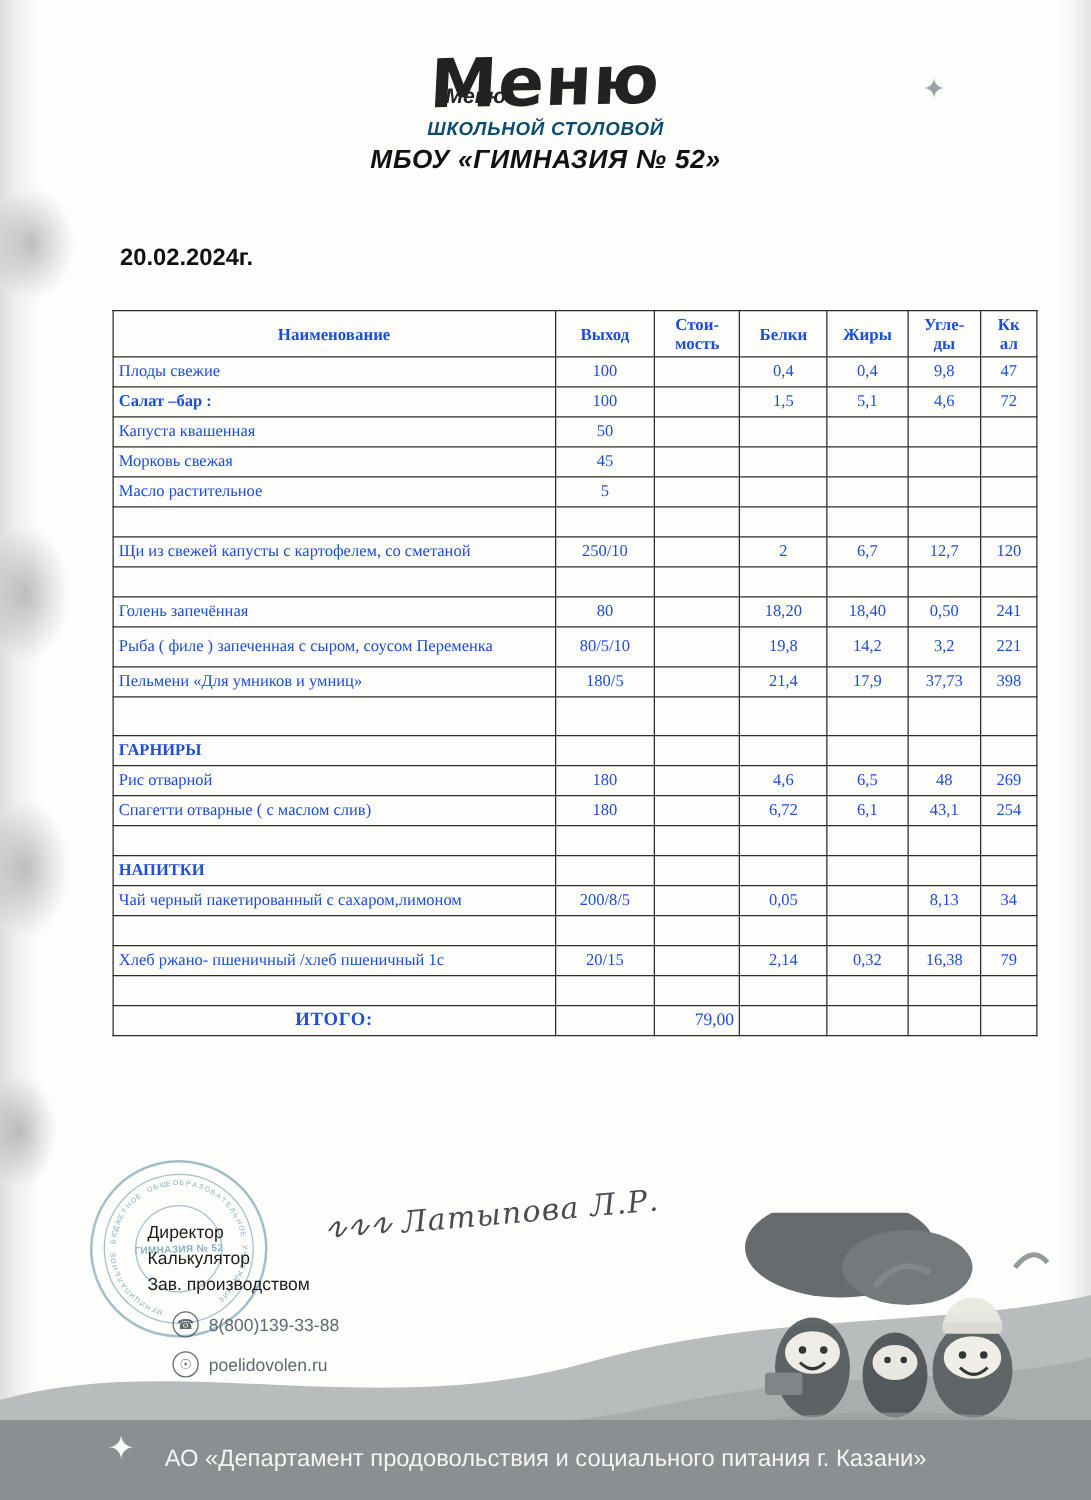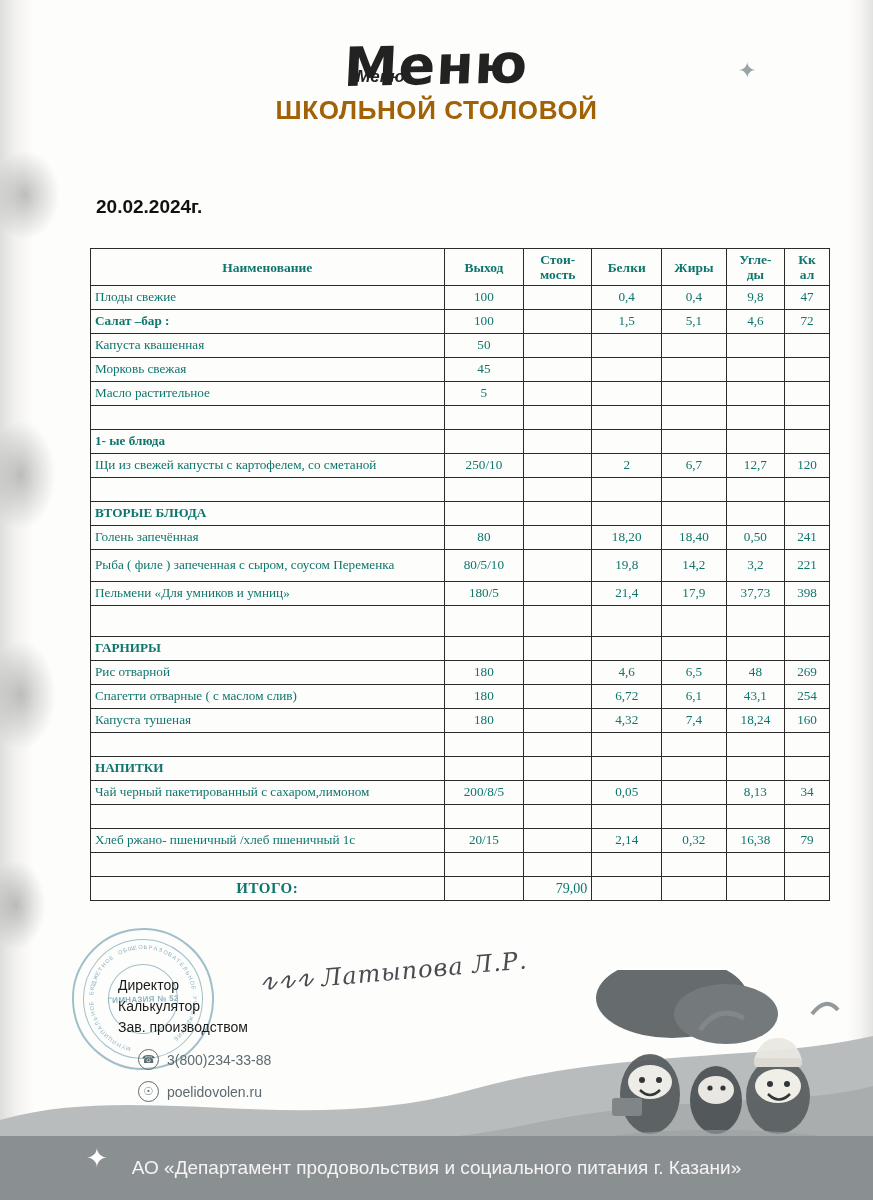--- a/index.html
+++ b/index.html
@@ -63,24 +63,25 @@
     font-weight: bold;
     font-style: italic;
     color: #222;
     margin-top: -24px;
     position: relative;
     left: -56px;
   }
   .title-line {
     font-family: "Liberation Sans", sans-serif;
     font-weight: bold;
-    font-size: 26px;
+    font-style: italic;
+    font-size: 15px;
     letter-spacing: .6px;
     margin-top: 8px;
-    color: #a16207;
+    color: #0c4a6e;
   }
   .title-line2 {
     font-family: "Liberation Sans", sans-serif;
     font-weight: bold;
     font-style: italic;
     font-size: 21px;
     letter-spacing: .6px;
     margin-top: 4px;
     color: #111;
   }
@@ -103,21 +104,21 @@
   .table-wrap {
     position: absolute;
     top: 248px;
     left: 90px;
     width: 740px;
   }
   table.menu {
     border-collapse: collapse;
     width: 100%;
     font-size: 13.2px;
-    color: #0f766e;
+    color: #1d4ed8;
   }
   table.menu th, table.menu td {
     border: 1px solid #2b2b2b;
     padding: 2px 4px;
     vertical-align: middle;
     height: 19px;
     line-height: 1.12;
   }
   table.menu th {
     font-weight: bold;
@@ -275,20 +276,21 @@
   <div class="scan-edge-right"></div>
   <div class="scan-blob" style="left:-10px; top:150px; width:70px; height:90px;"></div>
   <div class="scan-blob" style="left:-14px; top:420px; width:70px; height:110px;"></div>
   <div class="scan-blob" style="left:-14px; top:640px; width:70px; height:110px;"></div>
   <div class="scan-blob" style="left:-14px; top:860px; width:60px; height:90px;"></div>
 
   <div class="header">
     <div class="menu-word">Меню</div>
     <div class="menu-word-sub">Меню</div>
     <div class="title-line">ШКОЛЬНОЙ СТОЛОВОЙ</div>
+    <div class="title-line2">МБОУ «ГИМНАЗИЯ № 52»</div>
   </div>
 
   <div class="doc-date">20.02.2024г.</div>
 
   <div class="sparkle" style="left:738px; top:58px;">✦</div>
 
   <div class="table-wrap">
     <table class="menu">
       <colgroup>
         <col class="col-name">
@@ -368,54 +370,36 @@
           <tr class="spacer">
             <td></td>
             <td></td>
             <td></td>
             <td></td>
             <td></td>
             <td></td>
             <td></td>
           </tr>
           <tr>
-            <td class="name section-title indent">1-  ые блюда</td>
-            <td class="num"></td>
-            <td class="num"></td>
-            <td class="num"></td>
-            <td class="num"></td>
-            <td class="num"></td>
-            <td class="num"></td>
-          </tr>
-          <tr>
             <td class="name">Щи из свежей капусты с картофелем,  со сметаной</td>
             <td class="num">250/10</td>
             <td class="num"></td>
             <td class="num">2</td>
             <td class="num">6,7</td>
             <td class="num">12,7</td>
             <td class="num">120</td>
           </tr>
           <tr class="spacer">
             <td></td>
             <td></td>
             <td></td>
             <td></td>
             <td></td>
             <td></td>
             <td></td>
-          </tr>
-          <tr>
-            <td class="name section-title">ВТОРЫЕ БЛЮДА</td>
-            <td class="num"></td>
-            <td class="num"></td>
-            <td class="num"></td>
-            <td class="num"></td>
-            <td class="num"></td>
-            <td class="num"></td>
           </tr>
           <tr>
             <td class="name">Голень запечённая</td>
             <td class="num">80</td>
             <td class="num"></td>
             <td class="num">18,20</td>
             <td class="num">18,40</td>
             <td class="num">0,50</td>
             <td class="num">241</td>
           </tr>
@@ -465,29 +449,20 @@
             <td class="num">269</td>
           </tr>
           <tr>
             <td class="name">Спагетти отварные ( с маслом слив)</td>
             <td class="num">180</td>
             <td class="num"></td>
             <td class="num">6,72</td>
             <td class="num">6,1</td>
             <td class="num">43,1</td>
             <td class="num">254</td>
-          </tr>
-          <tr>
-            <td class="name">Капуста тушеная</td>
-            <td class="num">180</td>
-            <td class="num"></td>
-            <td class="num">4,32</td>
-            <td class="num">7,4</td>
-            <td class="num">18,24</td>
-            <td class="num">160</td>
           </tr>
           <tr class="spacer">
             <td></td>
             <td></td>
             <td></td>
             <td></td>
             <td></td>
             <td></td>
             <td></td>
           </tr>
@@ -617,21 +592,21 @@
     <div>Зав. производством</div>
   </div>
 
   <div class="sign-hand">
     <span class="scribble">∿∿∿</span>
     <span>Латыпова Л.Р.</span>
   </div>
 
   <div class="contact-line contact-phone">
     <span class="circ-icon">☎</span>
-    <span>3(800)234-33-88</span>
+    <span>8(800)139-33-88</span>
   </div>
   <div class="contact-line contact-site">
     <span class="circ-icon">☉</span>
     <span>poelidovolen.ru</span>
   </div>
 
   <div class="footer-wave">
     <svg width="873" height="230" viewBox="0 0 873 230">
       <path d="M0,150 C140,110 300,168 470,120 C620,78 760,92 873,66 L873,230 L0,230 Z" fill="#b9bcbd"></path>
       <path d="M0,178 C160,146 330,196 520,156 C680,122 790,138 873,116 L873,230 L0,230 Z" fill="#a9adae"></path>

